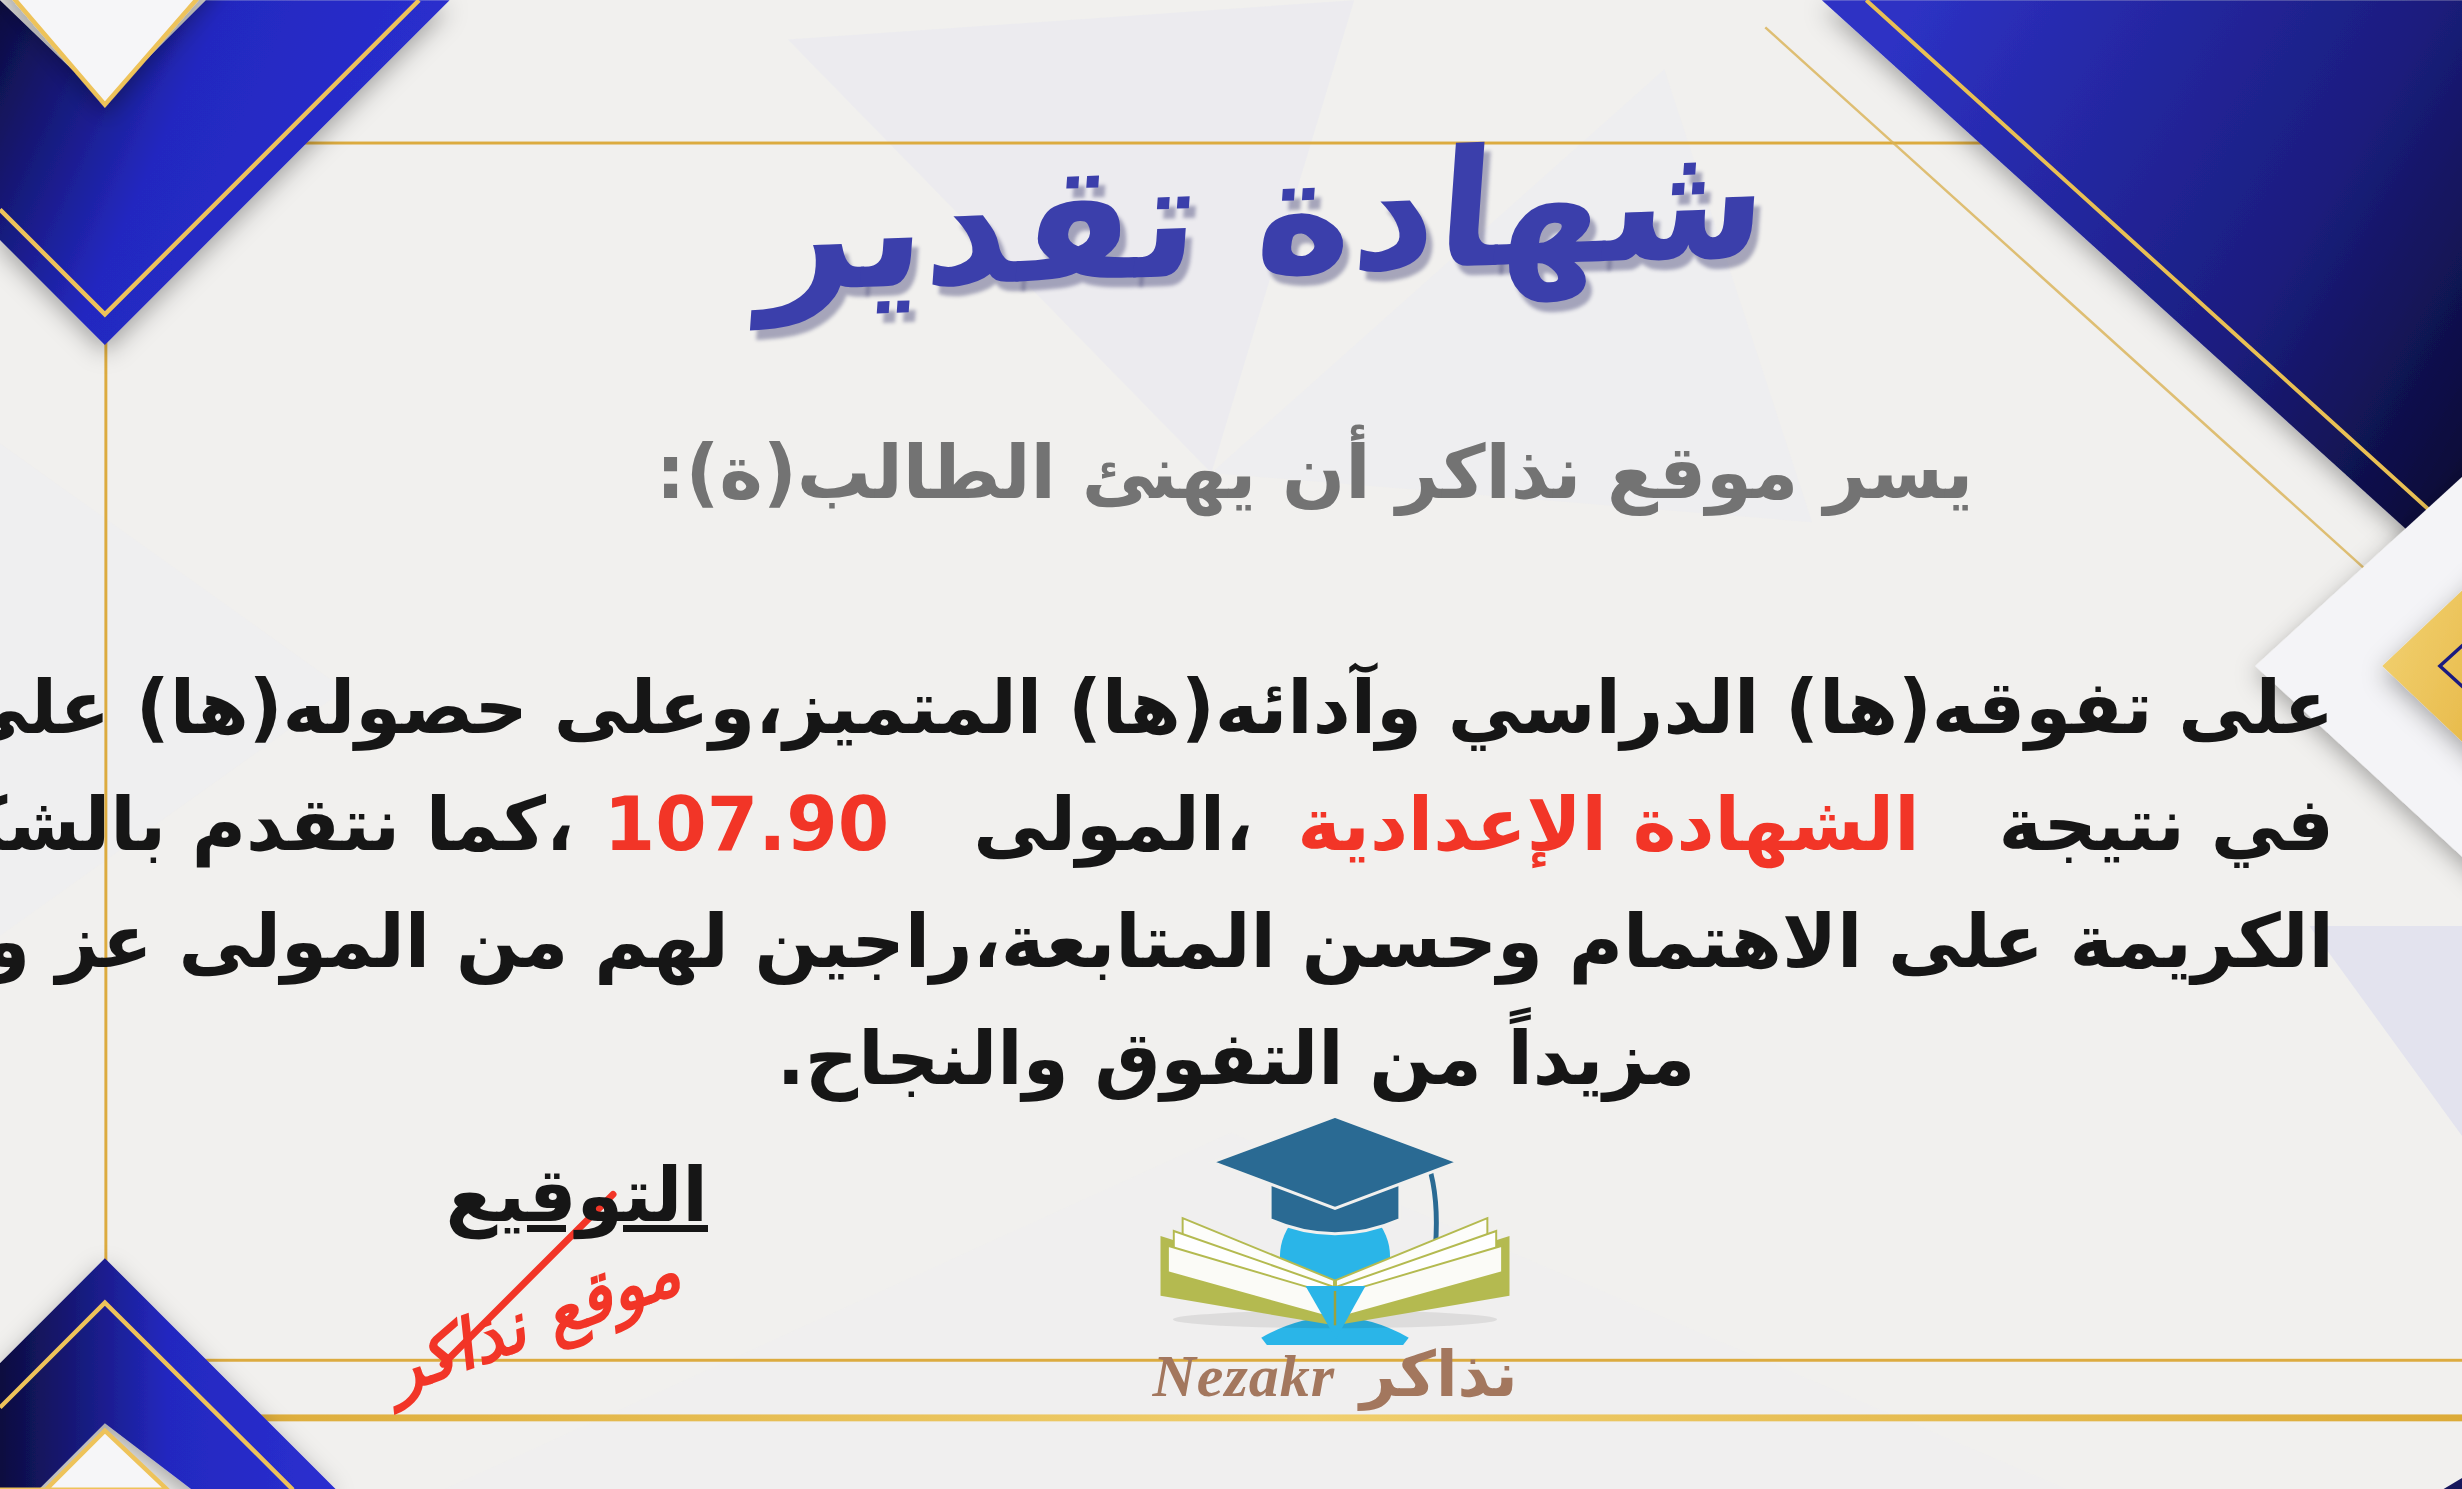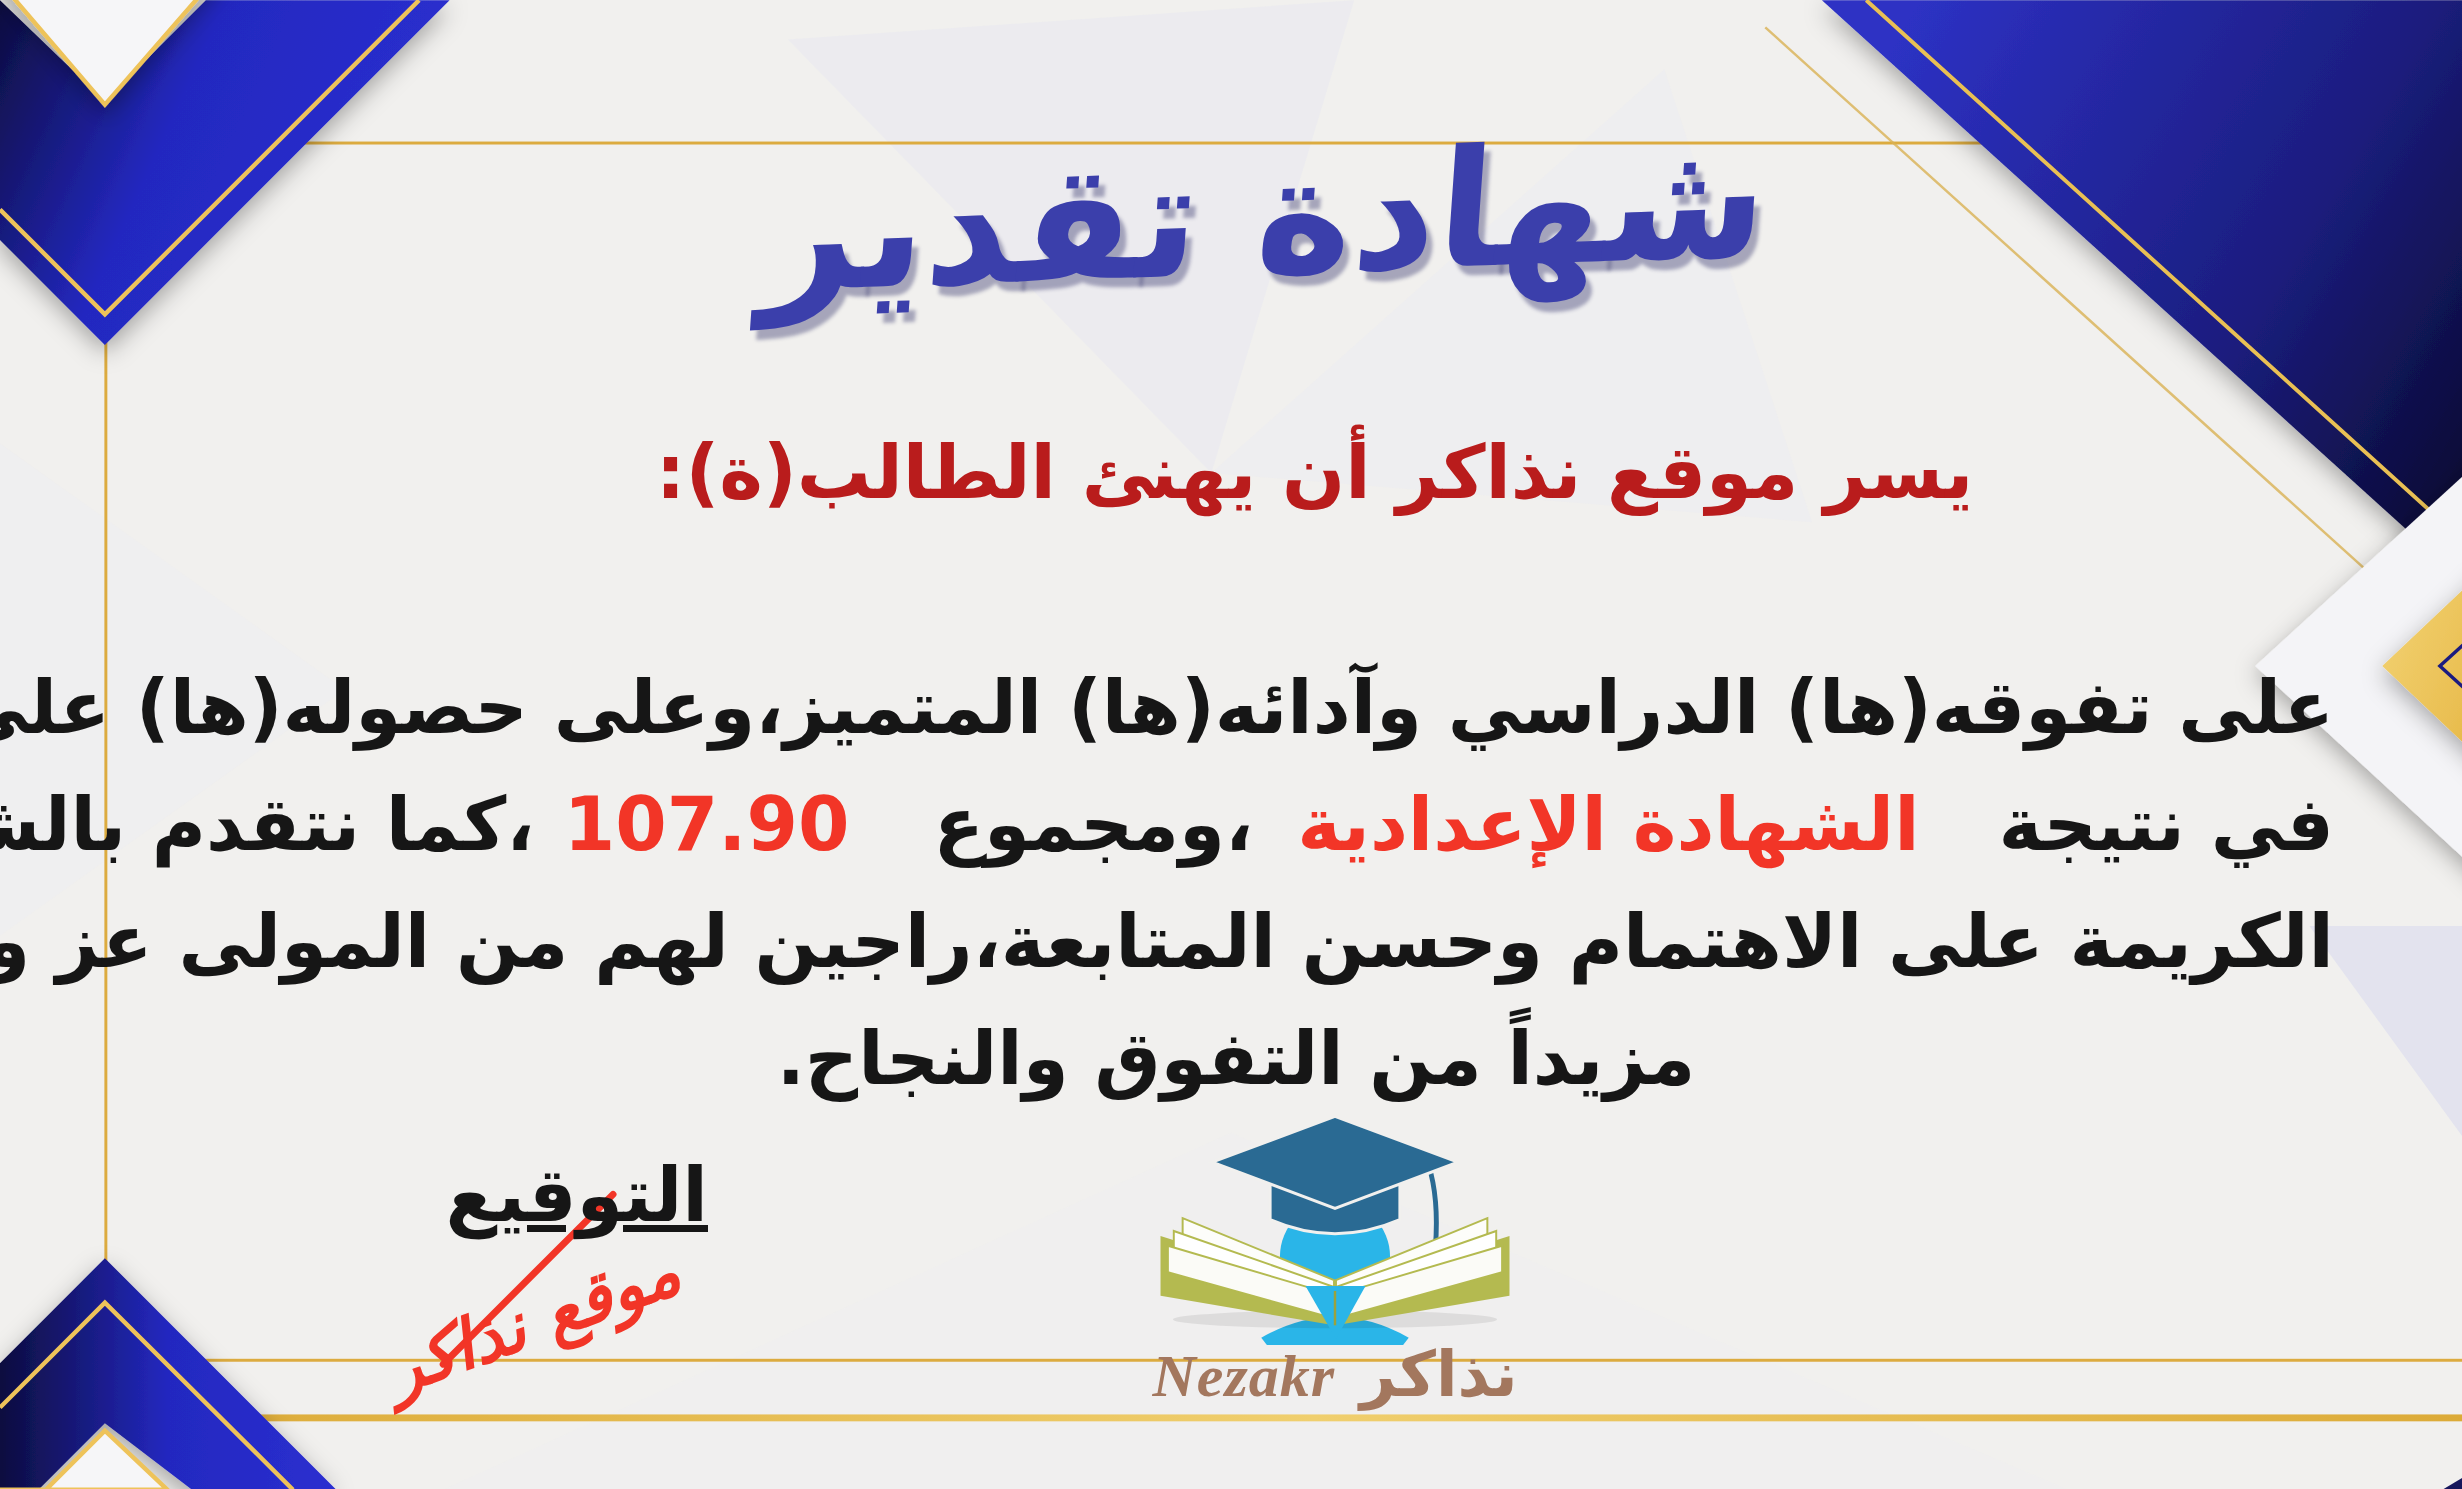--- a/index.html
+++ b/index.html
@@ -14,21 +14,21 @@
 
   .title{
     left:527px;top:59px;width:1477px;text-align:center;
     font-size:163px;font-weight:bold;color:#3b3fab;
     transform:skewX(-6deg) rotate(-2deg);
     text-shadow:6.9px 9.8px 3.9px rgba(25,25,90,0.35);
     line-height:315px;white-space:nowrap;
   }
   .intro{
     left:576px;top:429px;width:1477px;text-align:center;direction:rtl;
-    font-size:74px;font-weight:800;color:#b91c1c;white-space:nowrap;
+    font-size:74px;font-weight:800;color:#737373;white-space:nowrap;
   }
   .student-name{
     left:448px;top:538px;width:1477px;text-align:center;direction:rtl;
     font-size:78px;font-weight:bold;color:#f23527;white-space:nowrap;
   }
   .body-text{
     left:138px;top:649px;width:2196px;direction:rtl;text-align:center;
     font-size:74px;font-weight:bold;color:#161616;line-height:117px;
   }
   .body-text .line{white-space:nowrap;}
@@ -142,21 +142,21 @@
   <div class="abs title">شهادة تقدير</div>
 
   <div class="abs intro">يسر موقع نذاكر أن يهنئ الطالب(ة):</div>
 
 
   <div class="abs body-text">
     <div class="line">
       <span>على تفوقه(ها) الدراسي وآدائه(ها) المتميز،وعلى حصوله(ها) على تقدير</span>
     </div>
     <div class="line">
-      <span>في نتيجة</span><span class="red exam">الشهادة الإعدادية</span><span>،ومجموع</span><span class="red score">107.90</span><span>،كما نتقدم بالشكر لأسرته(ها)</span>
+      <span>في نتيجة</span><span class="red exam">الشهادة الإعدادية</span><span>،المولى</span><span class="red score">107.90</span><span>،كما نتقدم بالشكر لأسرته(ها)</span>
     </div>
     <div class="line">الكريمة على الاهتمام وحسن المتابعة،راجين لهم من المولى عز وجل</div>
     <div class="line">مزيداً من التفوق والنجاح.</div>
   </div>
 
   <div class="abs sign-label">التوقيع</div>
   <div class="abs signature-script">موقع نذاكر</div>
 
   <div class="abs logo-wrap">
     <svg viewBox="0 0 780 470" width="384" height="231">

